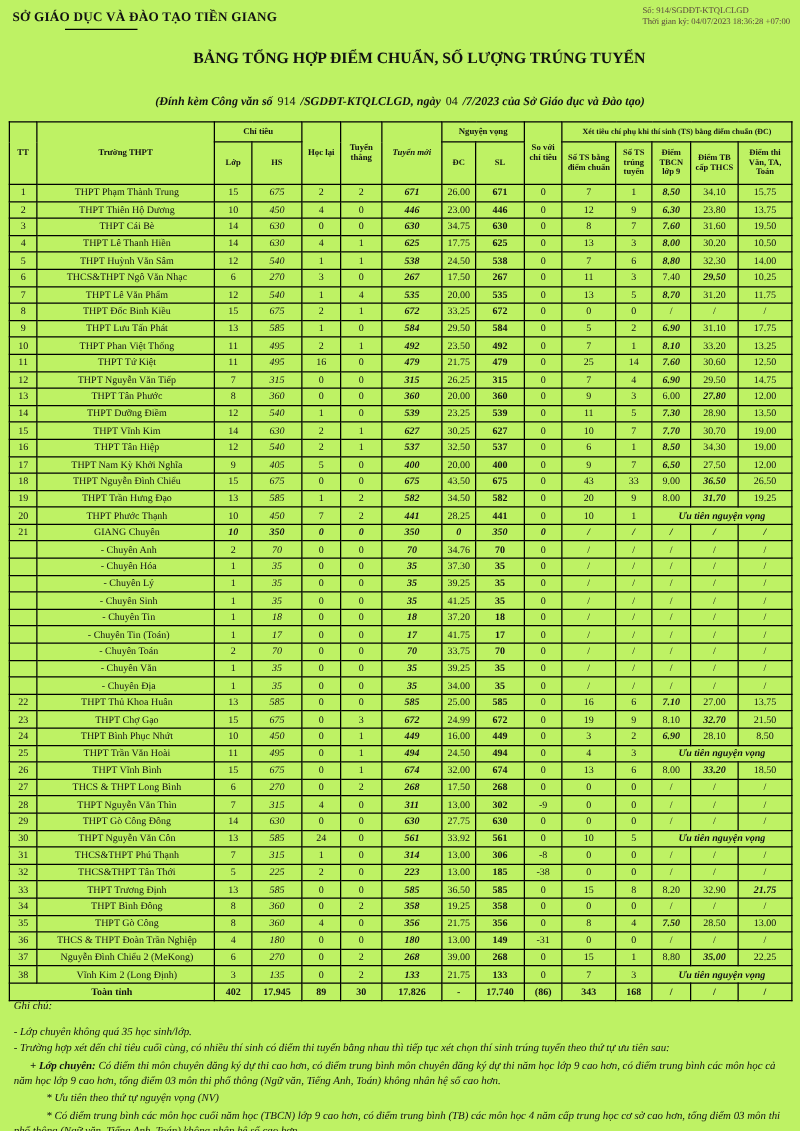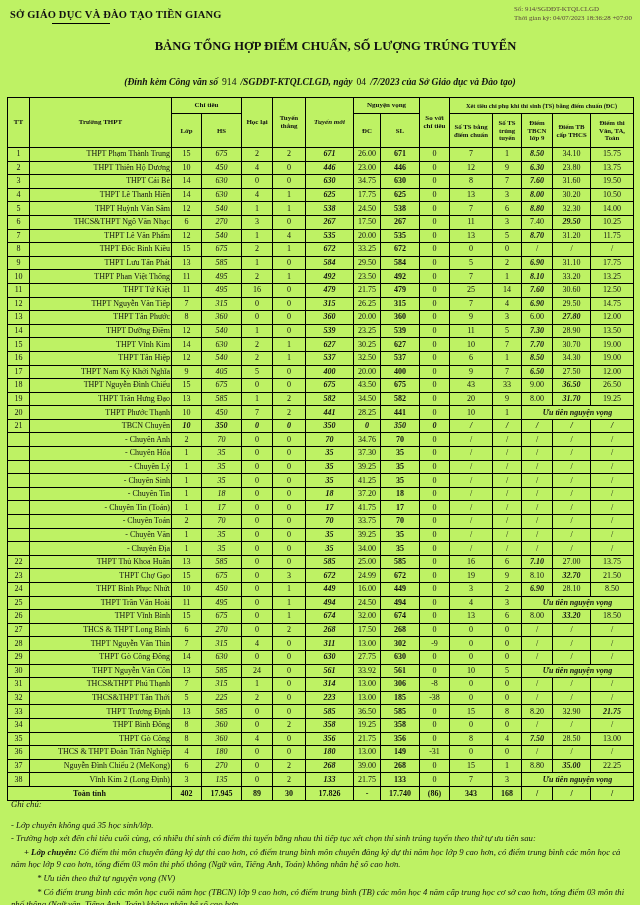--- a/index.html
+++ b/index.html
@@ -19,21 +19,21 @@
   .tbl-wrap{position:absolute;top:97px;left:7px;}
   table{border-collapse:collapse;table-layout:fixed;width:626px;font-size:8px;border:1.5px solid #000;}
   th,td{border:1px solid #000;text-align:center;vertical-align:middle;padding:0 1px;
         overflow:hidden;white-space:nowrap;}
   thead th{font-weight:bold;font-size:7px;line-height:1.12;white-space:normal;padding:1px;}
   thead tr.h1 th{height:13px;}
   thead tr.h2 th{height:31px;font-size:6.8px;}
   thead th.xet{font-size:6.3px;}
   thead tr.h2 th{border-bottom:1.5px solid #000;}
   tbody td{height:12.6px;line-height:1;}
-  td.name{text-align:right;padding-left:3px;}
+  td.name{text-align:center;padding-left:3px;}
   tr.sub td.name{padding-left:6px;}
   .it{font-style:italic;}
   .b{font-weight:bold;}
   .bi{font-weight:bold;font-style:italic;}
   tr.total td{font-weight:bold;border-top:1.5px solid #000;height:13.5px;}
   
   .notes{position:absolute;top:798px;left:11px;right:11px;font-style:italic;
          font-size:8.7px;line-height:1.45;}
   .notes .gc{margin:0 0 8px 0;}
   .notes p{margin:0 0 1px 0;}
@@ -437,21 +437,21 @@
             <td class="bi">441</td>
             <td>28.25</td>
             <td class="b">441</td>
             <td>0</td>
             <td>10</td>
             <td>1</td>
             <td class="bi" colspan="3">Ưu tiên nguyện vọng</td>
           </tr>
           <tr>
             <td>21</td>
-            <td class="name">TBCN Chuyên</td>
+            <td class="name">GIANG Chuyên</td>
             <td class="bi">10</td>
             <td class="bi">350</td>
             <td class="bi">0</td>
             <td class="bi">0</td>
             <td class="bi">350</td>
             <td class="bi">0</td>
             <td class="bi">350</td>
             <td class="bi">0</td>
             <td class="bi">/</td>
             <td class="bi">/</td>

